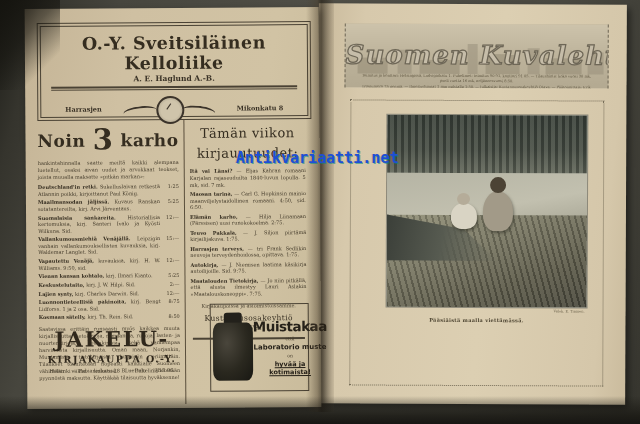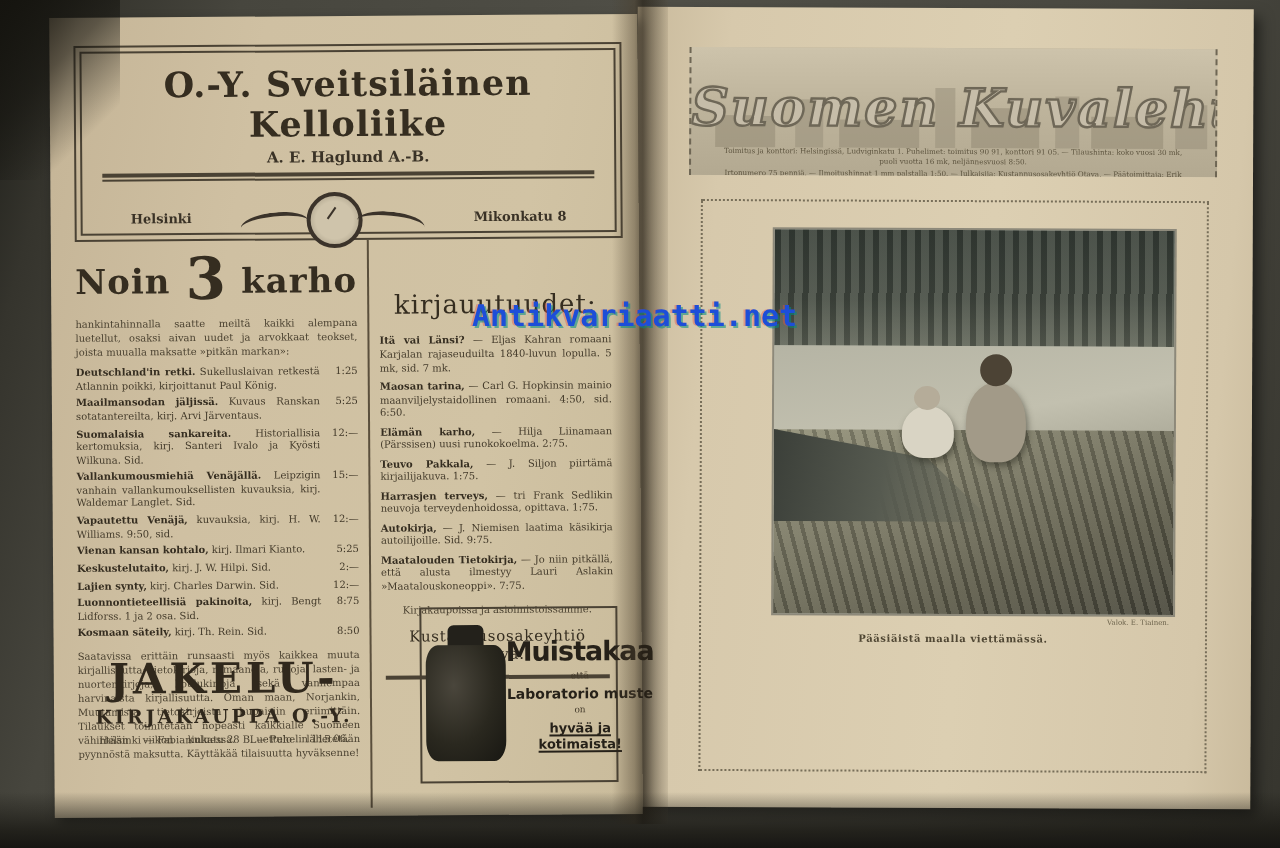--- a/index.html
+++ b/index.html
@@ -138,21 +138,21 @@
 <body>
 
 <div class="page-left">
 
   <div class="watch-ad">
     <div class="watch-ad-inner">
       <div class="watch-title">O.-Y. Sveitsiläinen Kelloliike</div>
       <div class="watch-sub">A. E. Haglund A.-B.</div>
       <div class="watch-rule"></div>
       <div class="watch-row">
-        <span class="watch-city">Helsinki</span>
+        <span class="watch-city">Harrasjen</span>
         <span class="watch-pic">
           <span class="strap l"></span>
             <span class="watch-face"></span>
             <span class="strap r"></span>
         </span>
         <span class="watch-addr">Mikonkatu 8</span>
       </div>
     </div>
   </div>
 
@@ -204,21 +204,21 @@
       <div class="book-row">
         <span class="book-text"><b>Kosmaan säteily,</b> <span>kirj. Th. Rein. Sid.</span></span>
         <span class="book-price">8:50</span>
       </div>
 
       <div class="fine-note">Saatavissa erittäin runsaasti myös kaikkea muuta kirjallisuutta: tietokirjoja, romaaneja, runoja, lasten- ja nuortenkirjoja, koulukirjoja sekä vanhempaa harvinaista kirjallisuutta. Oman maan, Norjankin, Muutamista tietokirjoista hupaisiin eriimittäin. Tilaukset toimitetaan nopeasti kaikkialle Suomeen vähintään viikon kuluessa. Luettelo lähetetään pyynnöstä maksutta. Käyttäkää tilaisuutta hyväksenne!</div>
     </div>
 
     <div class="col-b">
       <div class="news-head">
-        <br>
+        <span>Tämän viikon</span><br>
         <span>kirjauutuudet:</span>
       </div>
       <div class="news-item"><b>Itä vai Länsi?</b> <span>— Eljas Kahran romaani Karjalan rajaseuduilta 1840-luvun lopulla. 5 mk, sid. 7 mk.</span></div>
       <div class="news-item"><b>Maosan tarina,</b> <span>— Carl G. Hopkinsin mainio maanviljelystaidollinen romaani. 4:50, sid. 6:50.</span></div>
       <div class="news-item"><b>Elämän karho,</b> <span>— Hilja Liinamaan (Pärssisen) uusi runokokoelma. 2:75.</span></div>
       <div class="news-item"><b>Teuvo Pakkala,</b> <span>— J. Siljon piirtämä kirjailijakuva. 1:75.</span></div>
       <div class="news-item"><b>Harrasjen terveys,</b> <span>— tri Frank Sedlikin neuvoja terveydenhoidossa, opittava. 1:75.</span></div>
       <div class="news-item"><b>Autokirja,</b> <span>— J. Niemisen laatima käsikirja autoilijoille. Sid. 9:75.</span></div>
       <div class="news-item"><b>Maatalouden Tietokirja,</b> <span>— Jo niin pitkällä, että alusta ilmestyy Lauri Aslakin »Maatalouskoneoppi». 7:75.</span></div>
       <div class="news-note">Kirjakaupoissa ja asioimistoissamme.</div>

